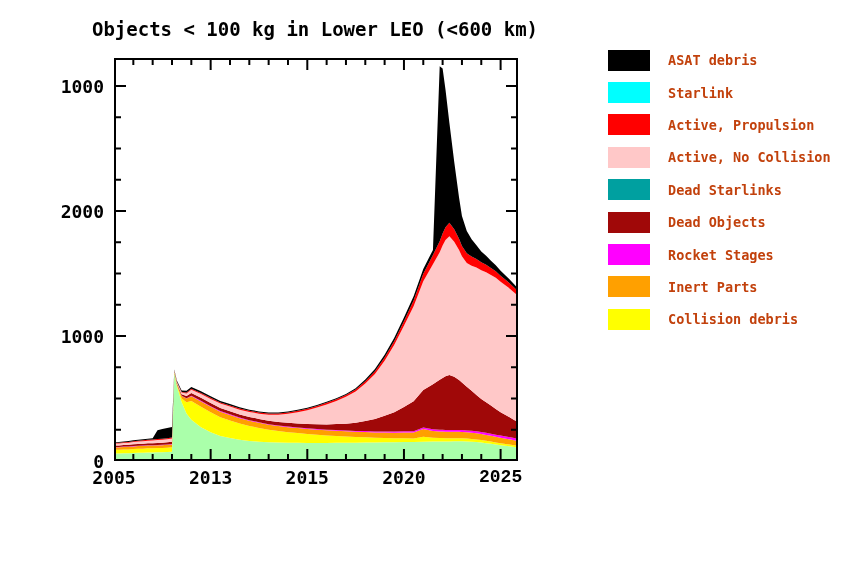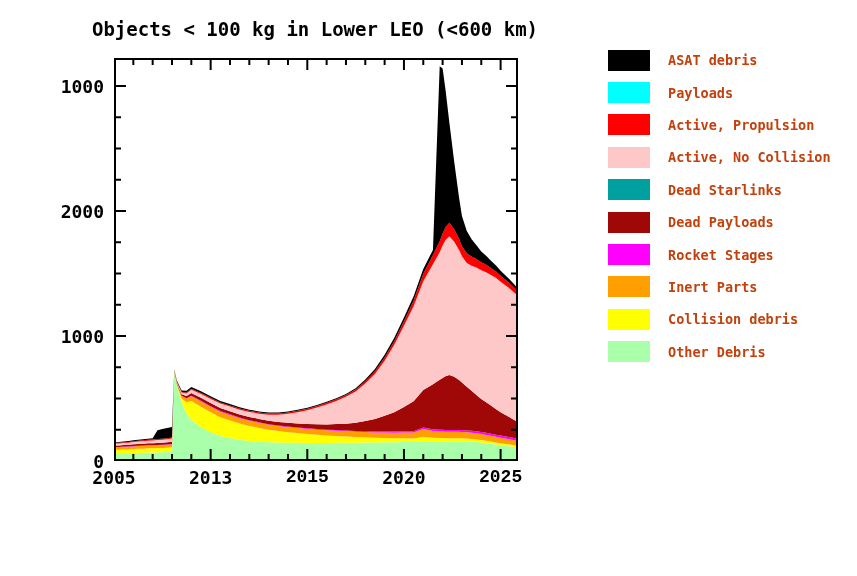--- a/index.html
+++ b/index.html
@@ -113,21 +113,21 @@
 
   <div id="ytick-labels">
       <div class="ytick-label" style="top: 461px; right: 753px;">0</div>
       <div class="ytick-label" style="top: 336px; right: 753px;">1000</div>
       <div class="ytick-label" style="top: 211px; right: 753px;">2000</div>
       <div class="ytick-label" style="top: 86px; right: 753px;">1000</div>
     </div>
   <div id="xtick-labels">
       <div class="xtick-label" style="left: 114px; top: 467px;">2005</div>
       <div class="xtick-label" style="left: 210.651px; top: 467px;">2013</div>
-      <div class="xtick-label" style="left: 307.301px; top: 467px; font-family: Liberation Mono, monospace;">2015</div>
+      <div class="xtick-label" style="left: 307.301px; top: 467px;">2015</div>
       <div class="xtick-label" style="left: 403.952px; top: 467px;">2020</div>
       <div class="xtick-label" style="left: 500.603px; top: 467px; font-family: Liberation Mono, monospace;">2025</div>
     </div>
 
   <div id="plot-area">
     <svg id="plot-svg" viewBox="0 0 404 403" preserveAspectRatio="none">
         <path d="M 0.00 403.00 L 0.00 395.50 L 4.83 395.50 L 9.67 395.25 L 14.50 395.25 L 19.33 395.00 L 24.16 394.75 L 29.00 394.75 L 33.83 394.50 L 38.66 394.50 L 43.49 394.25 L 48.33 394.25 L 53.16 394.00 L 57.99 393.75 L 60.31 315.50 L 62.82 328.00 L 67.66 344.25 L 72.49 355.50 L 77.32 361.75 L 86.99 369.25 L 96.65 374.25 L 106.32 378.00 L 115.98 379.88 L 125.65 381.75 L 135.31 383.00 L 144.98 383.63 L 154.64 384.25 L 164.31 384.50 L 173.97 384.75 L 183.64 384.75 L 193.30 384.88 L 202.97 384.88 L 212.63 384.88 L 222.30 384.75 L 231.96 384.75 L 241.63 384.63 L 251.29 384.50 L 260.96 384.50 L 270.62 384.25 L 280.29 384.25 L 289.95 384.00 L 299.62 383.88 L 309.28 383.63 L 318.95 383.50 L 325.71 383.50 L 328.61 383.38 L 331.51 383.38 L 335.38 383.38 L 340.21 383.25 L 345.04 383.25 L 347.94 383.25 L 352.78 383.38 L 357.61 383.63 L 362.44 384.00 L 367.27 384.50 L 372.11 385.13 L 376.94 385.75 L 381.77 386.50 L 386.60 387.13 L 393.37 388.00 L 400.13 389.00 L 404.00 389.50 L 404.00 403.00 L 400.13 403.00 L 393.37 403.00 L 386.60 403.00 L 381.77 403.00 L 376.94 403.00 L 372.11 403.00 L 367.27 403.00 L 362.44 403.00 L 357.61 403.00 L 352.78 403.00 L 347.94 403.00 L 345.04 403.00 L 340.21 403.00 L 335.38 403.00 L 331.51 403.00 L 328.61 403.00 L 325.71 403.00 L 318.95 403.00 L 309.28 403.00 L 299.62 403.00 L 289.95 403.00 L 280.29 403.00 L 270.62 403.00 L 260.96 403.00 L 251.29 403.00 L 241.63 403.00 L 231.96 403.00 L 222.30 403.00 L 212.63 403.00 L 202.97 403.00 L 193.30 403.00 L 183.64 403.00 L 173.97 403.00 L 164.31 403.00 L 154.64 403.00 L 144.98 403.00 L 135.31 403.00 L 125.65 403.00 L 115.98 403.00 L 106.32 403.00 L 96.65 403.00 L 86.99 403.00 L 77.32 403.00 L 72.49 403.00 L 67.66 403.00 L 62.82 403.00 L 60.31 403.00 L 57.99 403.00 L 53.16 403.00 L 48.33 403.00 L 43.49 403.00 L 38.66 403.00 L 33.83 403.00 L 29.00 403.00 L 24.16 403.00 L 19.33 403.00 L 14.50 403.00 L 9.67 403.00 L 4.83 403.00 L 0.00 403.00 Z" fill="#AAFFAA" stroke="none" shape-rendering="geometricPrecision"></path>
         <path d="M 0.00 395.50 L 0.00 391.75 L 4.83 391.75 L 9.67 391.38 L 14.50 391.38 L 19.33 391.00 L 24.16 390.63 L 29.00 390.63 L 33.83 390.25 L 38.66 390.25 L 43.49 390.00 L 48.33 389.88 L 53.16 389.63 L 57.99 389.25 L 60.31 314.50 L 62.82 326.75 L 67.66 340.50 L 72.49 344.25 L 77.32 343.00 L 86.99 348.63 L 96.65 354.25 L 106.32 359.25 L 115.98 362.38 L 125.65 365.50 L 135.31 368.00 L 144.98 369.88 L 154.64 371.75 L 164.31 373.00 L 173.97 374.13 L 183.64 375.00 L 193.30 375.88 L 202.97 376.63 L 212.63 377.38 L 222.30 377.88 L 231.96 378.50 L 241.63 378.88 L 251.29 379.25 L 260.96 379.75 L 270.62 379.88 L 280.29 380.25 L 289.95 380.25 L 299.62 380.38 L 309.28 378.63 L 318.95 379.75 L 325.71 380.00 L 328.61 380.00 L 331.51 380.13 L 335.38 380.13 L 340.21 380.13 L 345.04 380.13 L 347.94 380.25 L 352.78 380.50 L 357.61 380.88 L 362.44 381.38 L 367.27 382.00 L 372.11 382.75 L 376.94 383.50 L 381.77 384.38 L 386.60 385.13 L 393.37 386.13 L 400.13 387.25 L 404.00 387.88 L 404.00 389.50 L 400.13 389.00 L 393.37 388.00 L 386.60 387.13 L 381.77 386.50 L 376.94 385.75 L 372.11 385.13 L 367.27 384.50 L 362.44 384.00 L 357.61 383.63 L 352.78 383.38 L 347.94 383.25 L 345.04 383.25 L 340.21 383.25 L 335.38 383.38 L 331.51 383.38 L 328.61 383.38 L 325.71 383.50 L 318.95 383.50 L 309.28 383.63 L 299.62 383.88 L 289.95 384.00 L 280.29 384.25 L 270.62 384.25 L 260.96 384.50 L 251.29 384.50 L 241.63 384.63 L 231.96 384.75 L 222.30 384.75 L 212.63 384.88 L 202.97 384.88 L 193.30 384.88 L 183.64 384.75 L 173.97 384.75 L 164.31 384.50 L 154.64 384.25 L 144.98 383.63 L 135.31 383.00 L 125.65 381.75 L 115.98 379.88 L 106.32 378.00 L 96.65 374.25 L 86.99 369.25 L 77.32 361.75 L 72.49 355.50 L 67.66 344.25 L 62.82 328.00 L 60.31 315.50 L 57.99 393.75 L 53.16 394.00 L 48.33 394.25 L 43.49 394.25 L 38.66 394.50 L 33.83 394.50 L 29.00 394.75 L 24.16 394.75 L 19.33 395.00 L 14.50 395.25 L 9.67 395.25 L 4.83 395.50 L 0.00 395.50 Z" fill="#FFFF00" stroke="none" shape-rendering="geometricPrecision"></path>
         <path d="M 0.00 391.75 L 0.00 389.25 L 4.83 389.25 L 9.67 388.88 L 14.50 388.75 L 19.33 388.38 L 24.16 388.00 L 29.00 387.88 L 33.83 387.50 L 38.66 387.50 L 43.49 387.25 L 48.33 387.13 L 53.16 386.75 L 57.99 386.38 L 60.31 313.75 L 62.82 325.75 L 67.66 338.00 L 72.49 340.50 L 77.32 338.25 L 86.99 343.38 L 96.65 348.75 L 106.32 353.63 L 115.98 356.88 L 125.65 360.13 L 135.31 362.75 L 144.98 364.75 L 154.64 366.75 L 164.31 368.00 L 173.97 369.13 L 183.64 370.00 L 193.30 370.88 L 202.97 371.63 L 212.63 372.25 L 222.30 372.75 L 231.96 373.25 L 241.63 373.63 L 251.29 373.88 L 260.96 374.38 L 270.62 374.38 L 280.29 374.63 L 289.95 374.50 L 299.62 374.50 L 309.28 370.88 L 318.95 372.88 L 325.71 373.38 L 328.61 373.50 L 331.51 373.63 L 335.38 373.63 L 340.21 373.63 L 345.04 373.75 L 347.94 373.88 L 352.78 374.25 L 357.61 374.63 L 362.44 375.25 L 367.27 376.00 L 372.11 376.88 L 376.94 377.75 L 381.77 378.75 L 386.60 379.63 L 393.37 380.88 L 400.13 382.25 L 404.00 383.13 L 404.00 387.88 L 400.13 387.25 L 393.37 386.13 L 386.60 385.13 L 381.77 384.38 L 376.94 383.50 L 372.11 382.75 L 367.27 382.00 L 362.44 381.38 L 357.61 380.88 L 352.78 380.50 L 347.94 380.25 L 345.04 380.13 L 340.21 380.13 L 335.38 380.13 L 331.51 380.13 L 328.61 380.00 L 325.71 380.00 L 318.95 379.75 L 309.28 378.63 L 299.62 380.38 L 289.95 380.25 L 280.29 380.25 L 270.62 379.88 L 260.96 379.75 L 251.29 379.25 L 241.63 378.88 L 231.96 378.50 L 222.30 377.88 L 212.63 377.38 L 202.97 376.63 L 193.30 375.88 L 183.64 375.00 L 173.97 374.13 L 164.31 373.00 L 154.64 371.75 L 144.98 369.88 L 135.31 368.00 L 125.65 365.50 L 115.98 362.38 L 106.32 359.25 L 96.65 354.25 L 86.99 348.63 L 77.32 343.00 L 72.49 344.25 L 67.66 340.50 L 62.82 326.75 L 60.31 314.50 L 57.99 389.25 L 53.16 389.63 L 48.33 389.88 L 43.49 390.00 L 38.66 390.25 L 33.83 390.25 L 29.00 390.63 L 24.16 390.63 L 19.33 391.00 L 14.50 391.38 L 9.67 391.38 L 4.83 391.75 L 0.00 391.75 Z" fill="#FFA000" stroke="none" shape-rendering="geometricPrecision"></path>
         <path d="M 0.00 389.25 L 0.00 388.88 L 4.83 388.88 L 9.67 388.50 L 14.50 388.38 L 19.33 388.00 L 24.16 387.63 L 29.00 387.50 L 33.83 387.13 L 38.66 387.13 L 43.49 386.88 L 48.33 386.75 L 53.16 386.38 L 57.99 386.00 L 60.31 313.63 L 62.82 325.63 L 67.66 337.75 L 72.49 340.13 L 77.32 337.75 L 86.99 342.75 L 96.65 348.13 L 106.32 353.00 L 115.98 356.25 L 125.65 359.50 L 135.31 362.13 L 144.98 364.13 L 154.64 366.13 L 164.31 367.38 L 173.97 368.50 L 183.64 369.38 L 193.30 370.25 L 202.97 371.00 L 212.63 371.63 L 222.30 372.00 L 231.96 372.50 L 241.63 372.88 L 251.29 373.00 L 260.96 373.50 L 270.62 373.38 L 280.29 373.50 L 289.95 373.25 L 299.62 373.13 L 309.28 369.38 L 318.95 371.25 L 325.71 371.75 L 328.61 371.75 L 331.51 371.88 L 335.38 371.88 L 340.21 371.88 L 345.04 371.88 L 347.94 372.00 L 352.78 372.38 L 357.61 372.63 L 362.44 373.25 L 367.27 374.00 L 372.11 374.75 L 376.94 375.63 L 381.77 376.63 L 386.60 377.38 L 393.37 378.63 L 400.13 380.00 L 404.00 380.88 L 404.00 383.13 L 400.13 382.25 L 393.37 380.88 L 386.60 379.63 L 381.77 378.75 L 376.94 377.75 L 372.11 376.88 L 367.27 376.00 L 362.44 375.25 L 357.61 374.63 L 352.78 374.25 L 347.94 373.88 L 345.04 373.75 L 340.21 373.63 L 335.38 373.63 L 331.51 373.63 L 328.61 373.50 L 325.71 373.38 L 318.95 372.88 L 309.28 370.88 L 299.62 374.50 L 289.95 374.50 L 280.29 374.63 L 270.62 374.38 L 260.96 374.38 L 251.29 373.88 L 241.63 373.63 L 231.96 373.25 L 222.30 372.75 L 212.63 372.25 L 202.97 371.63 L 193.30 370.88 L 183.64 370.00 L 173.97 369.13 L 164.31 368.00 L 154.64 366.75 L 144.98 364.75 L 135.31 362.75 L 125.65 360.13 L 115.98 356.88 L 106.32 353.63 L 96.65 348.75 L 86.99 343.38 L 77.32 338.25 L 72.49 340.50 L 67.66 338.00 L 62.82 325.75 L 60.31 313.75 L 57.99 386.38 L 53.16 386.75 L 48.33 387.13 L 43.49 387.25 L 38.66 387.50 L 33.83 387.50 L 29.00 387.88 L 24.16 388.00 L 19.33 388.38 L 14.50 388.75 L 9.67 388.88 L 4.83 389.25 L 0.00 389.25 Z" fill="#FF00FF" stroke="none" shape-rendering="geometricPrecision"></path>
@@ -209,49 +209,45 @@
     <div id="plot-frame"></div>
   </div>
 
   <div id="legend">
       <div class="legend-row">
         <div class="legend-swatch" style="background: rgb(0, 0, 0);"></div>
         <div class="legend-label">ASAT debris</div>
       </div>
       <div class="legend-row">
         <div class="legend-swatch" style="background: rgb(0, 255, 255);"></div>
-        <div class="legend-label">Payloads</div>
+        <div class="legend-label">Starlink</div>
       </div>
       <div class="legend-row">
         <div class="legend-swatch" style="background: rgb(255, 0, 0);"></div>
         <div class="legend-label">Active, Propulsion</div>
       </div>
       <div class="legend-row">
         <div class="legend-swatch" style="background: rgb(255, 200, 200);"></div>
         <div class="legend-label">Active, No Collision</div>
       </div>
       <div class="legend-row">
         <div class="legend-swatch" style="background: rgb(0, 160, 160);"></div>
         <div class="legend-label">Dead Starlinks</div>
       </div>
       <div class="legend-row">
         <div class="legend-swatch" style="background: rgb(160, 8, 8);"></div>
-        <div class="legend-label">Dead Payloads</div>
+        <div class="legend-label">Dead Objects</div>
       </div>
       <div class="legend-row">
         <div class="legend-swatch" style="background: rgb(255, 0, 255);"></div>
         <div class="legend-label">Rocket Stages</div>
       </div>
       <div class="legend-row">
         <div class="legend-swatch" style="background: rgb(255, 160, 0);"></div>
         <div class="legend-label">Inert Parts</div>
       </div>
       <div class="legend-row">
         <div class="legend-swatch" style="background: rgb(255, 255, 0);"></div>
         <div class="legend-label">Collision debris</div>
       </div>
-      <div class="legend-row">
-        <div class="legend-swatch" style="background: rgb(170, 255, 170);"></div>
-        <div class="legend-label">Other Debris</div>
-      </div>
     </div>
 
 </div>
 
 </body></html>

